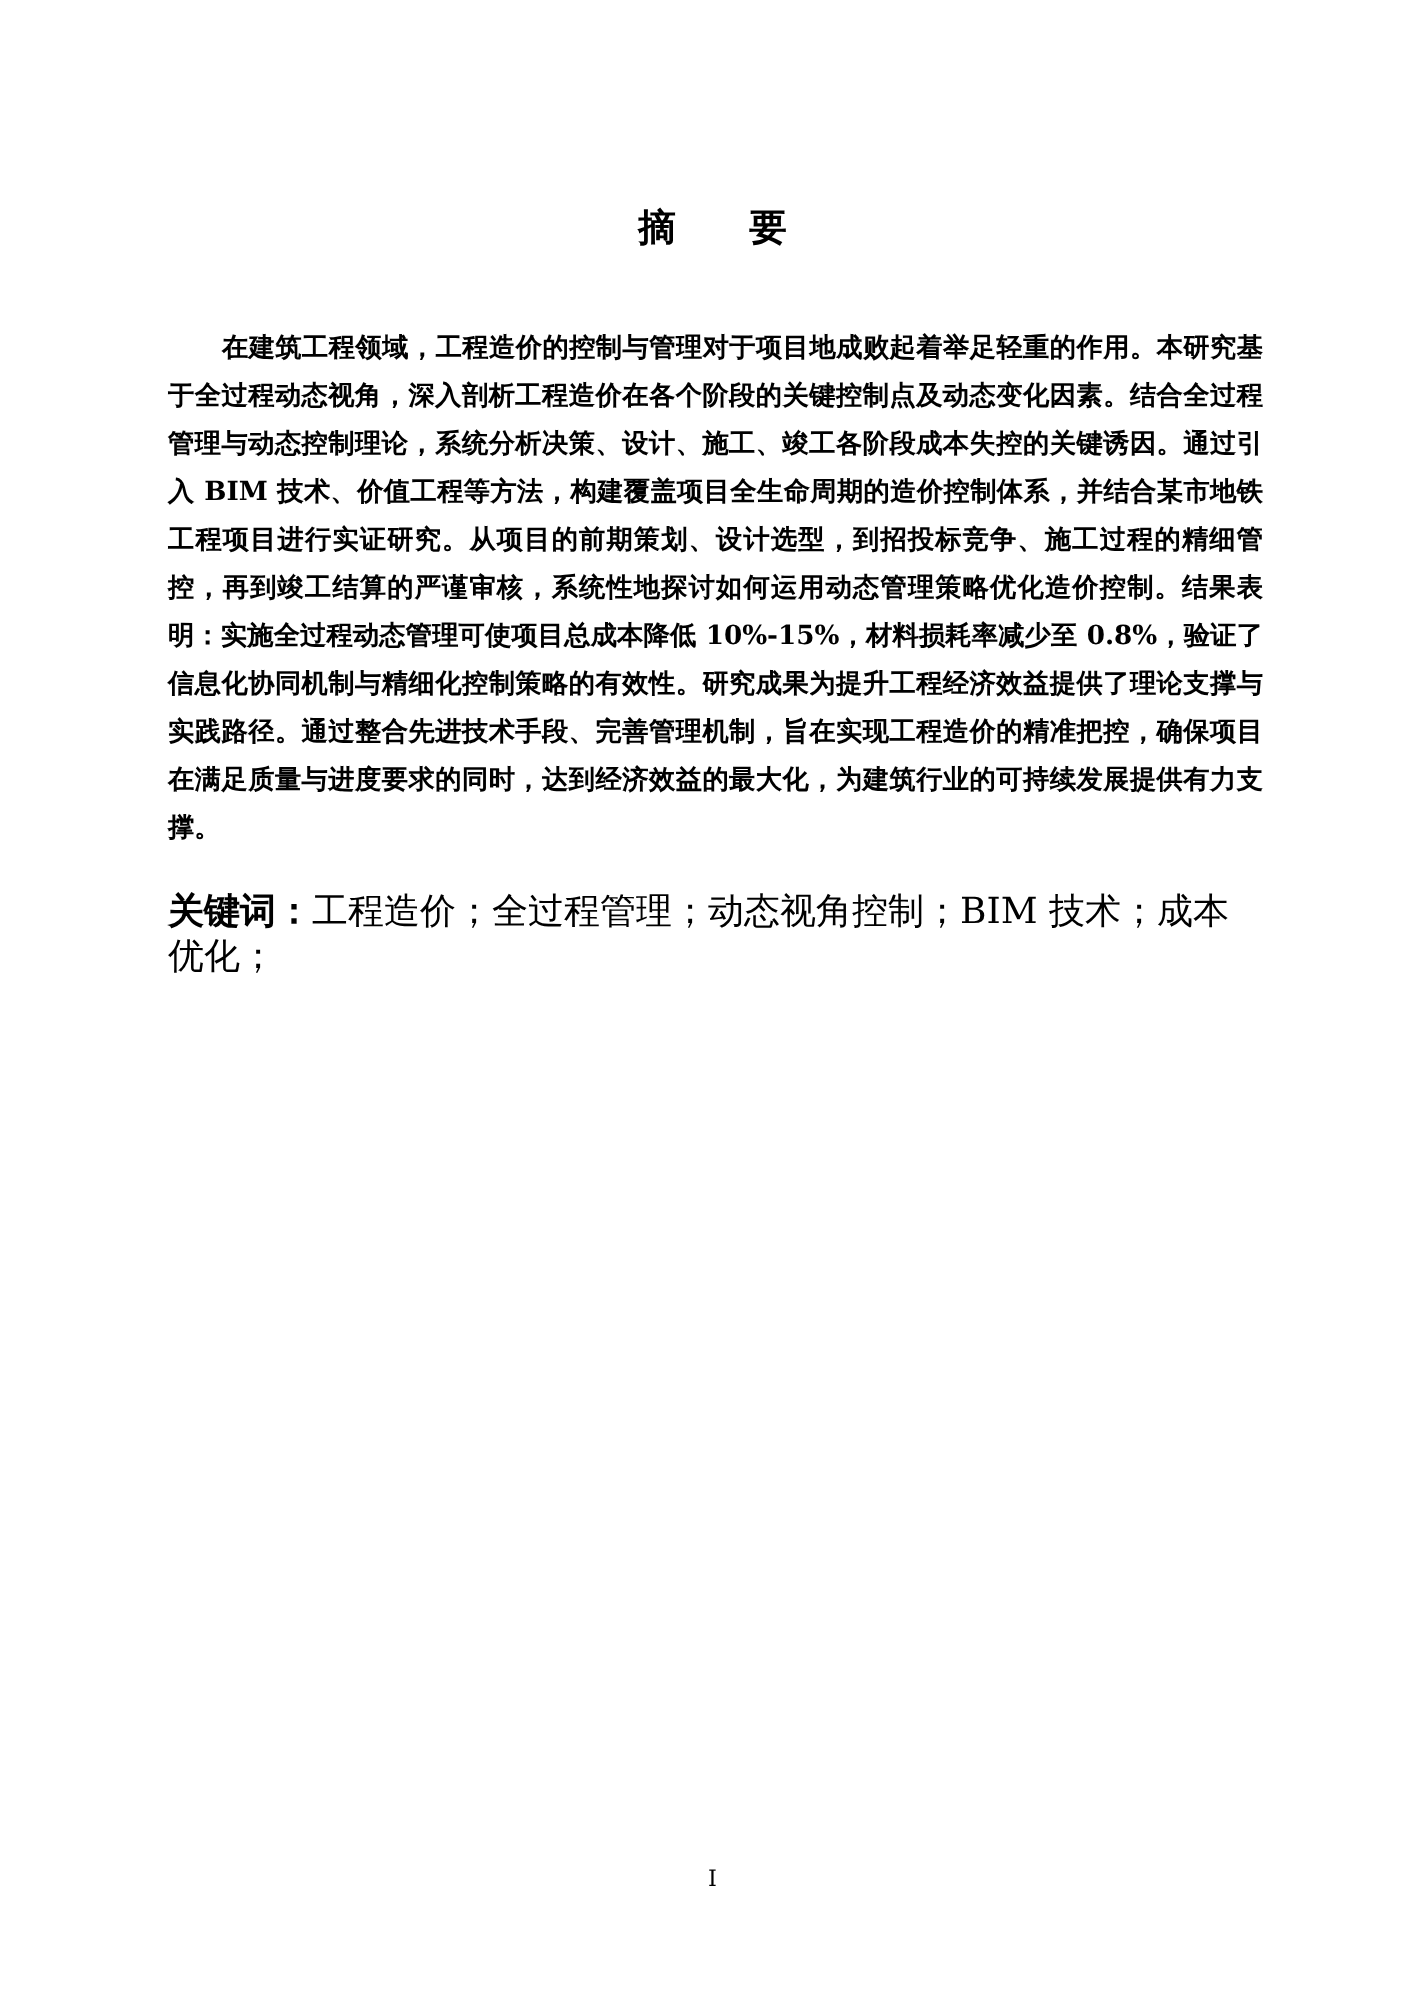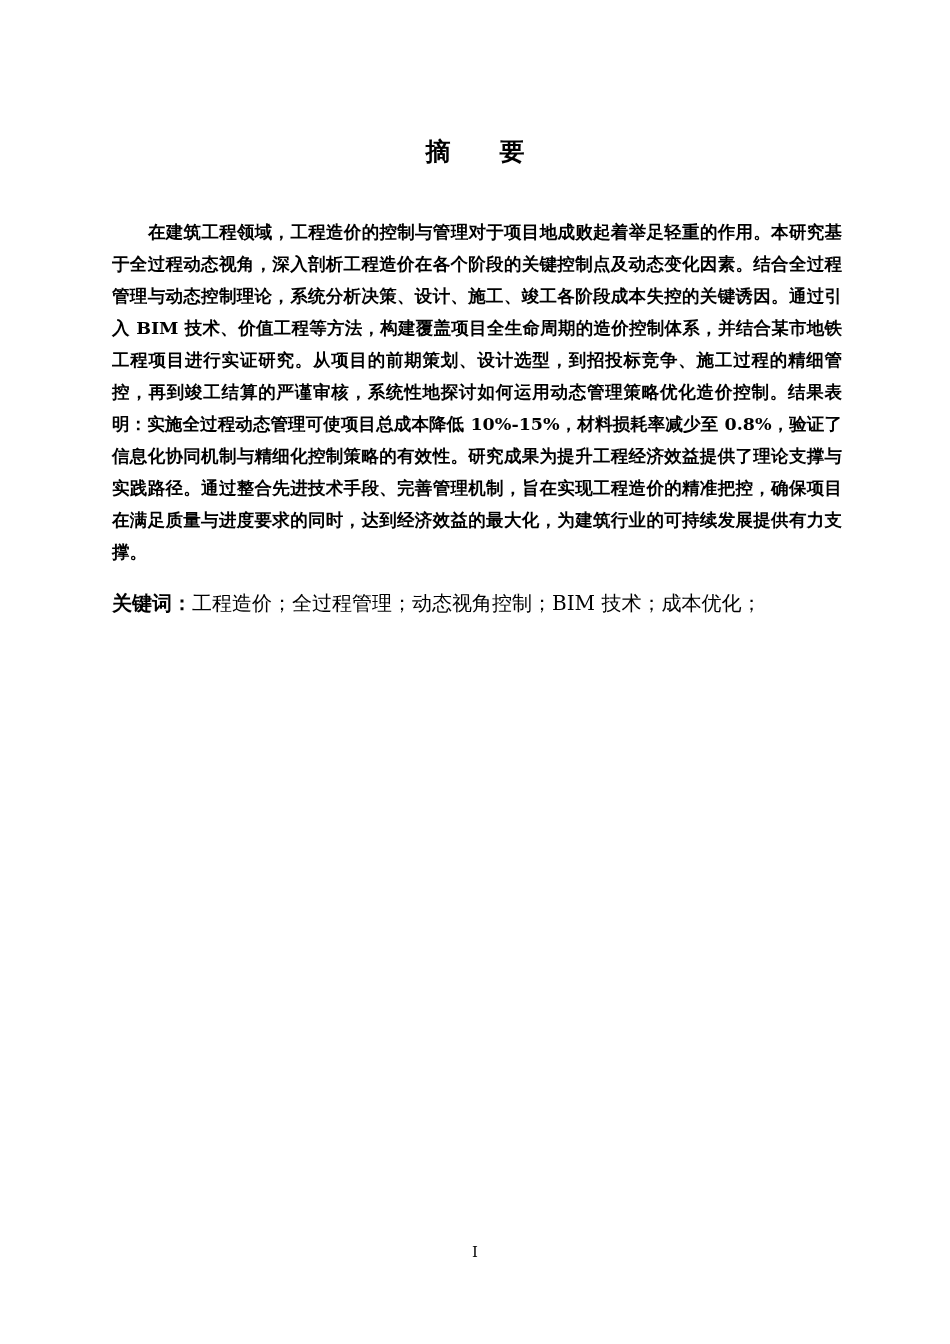--- a/index.html
+++ b/index.html
@@ -46,21 +46,21 @@
     text-align: justify;
     text-justify: inter-ideograph;
     text-indent: 36px;
     font-weight: bold;
   }
   .keywords {
     position: absolute;
     left: 112px;
     top: 568px;
     width: 730px;
-    font-size: 20px;
+    font-size: 24px;
     line-height: 30px;
     text-align: left;
   }
   .keywords .kw-label {
     font-family: "DejaVu Sans", "Liberation Sans", sans-serif;
     font-weight: 700;
   }
   .page-number {
     position: absolute;
     left: 0;

